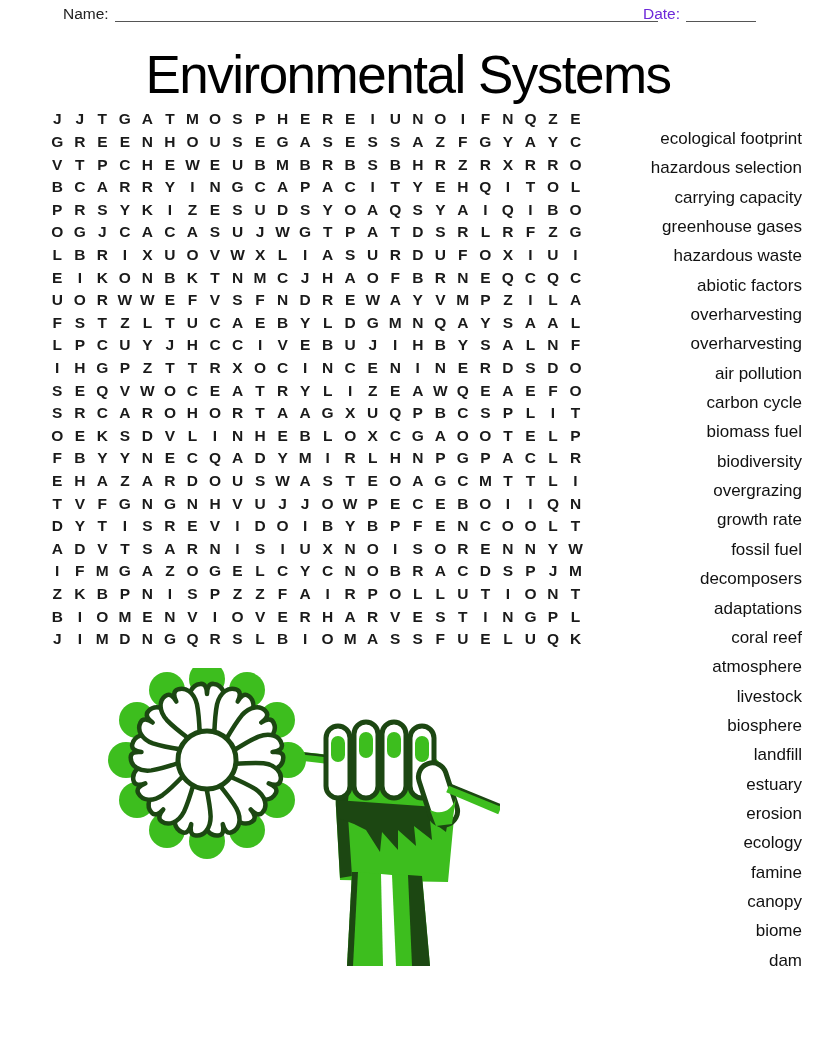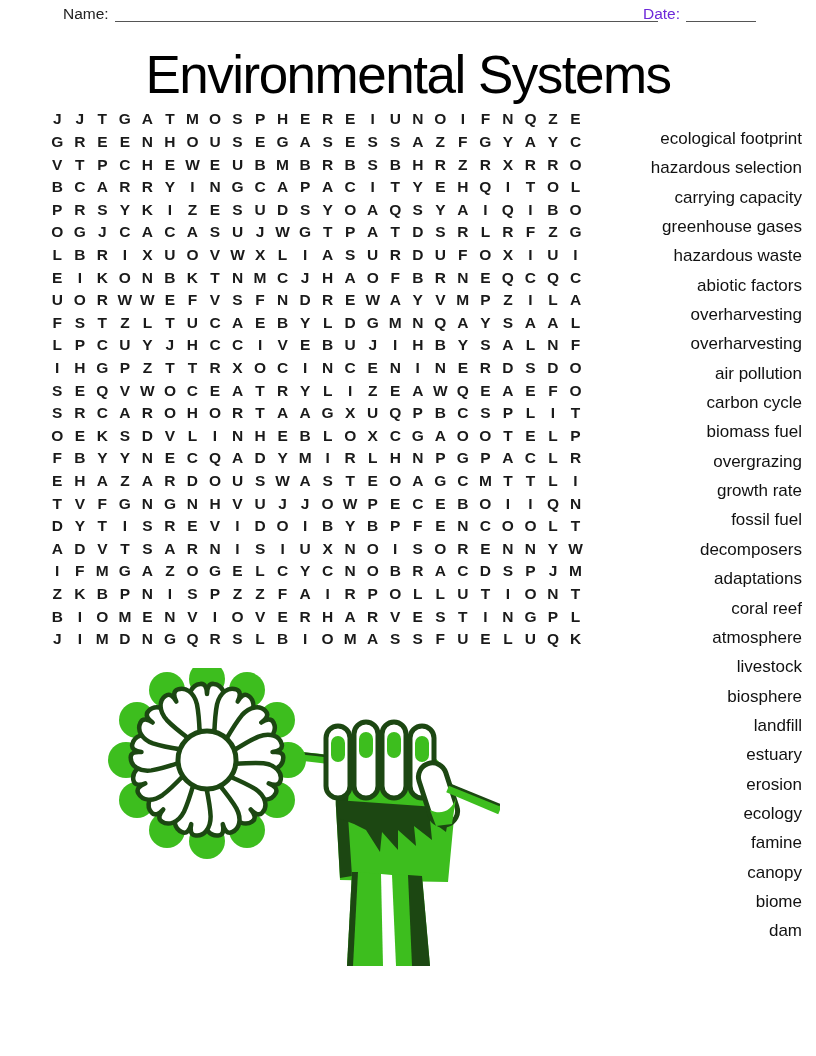--- a/index.html
+++ b/index.html
@@ -639,20 +639,21 @@
     <div class="word">hazardous selection</div>
     <div class="word">carrying capacity</div>
     <div class="word">greenhouse gases</div>
     <div class="word">hazardous waste</div>
     <div class="word">abiotic factors</div>
     <div class="word">overharvesting</div>
     <div class="word">overharvesting</div>
     <div class="word">air pollution</div>
     <div class="word">carbon cycle</div>
     <div class="word">biomass fuel</div>
+    <div class="word">biodiversity</div>
     <div class="word">overgrazing</div>
     <div class="word">growth rate</div>
     <div class="word">fossil fuel</div>
     <div class="word">decomposers</div>
     <div class="word">adaptations</div>
     <div class="word">coral reef</div>
     <div class="word">atmosphere</div>
     <div class="word">livestock</div>
     <div class="word">biosphere</div>
     <div class="word">landfill</div>

